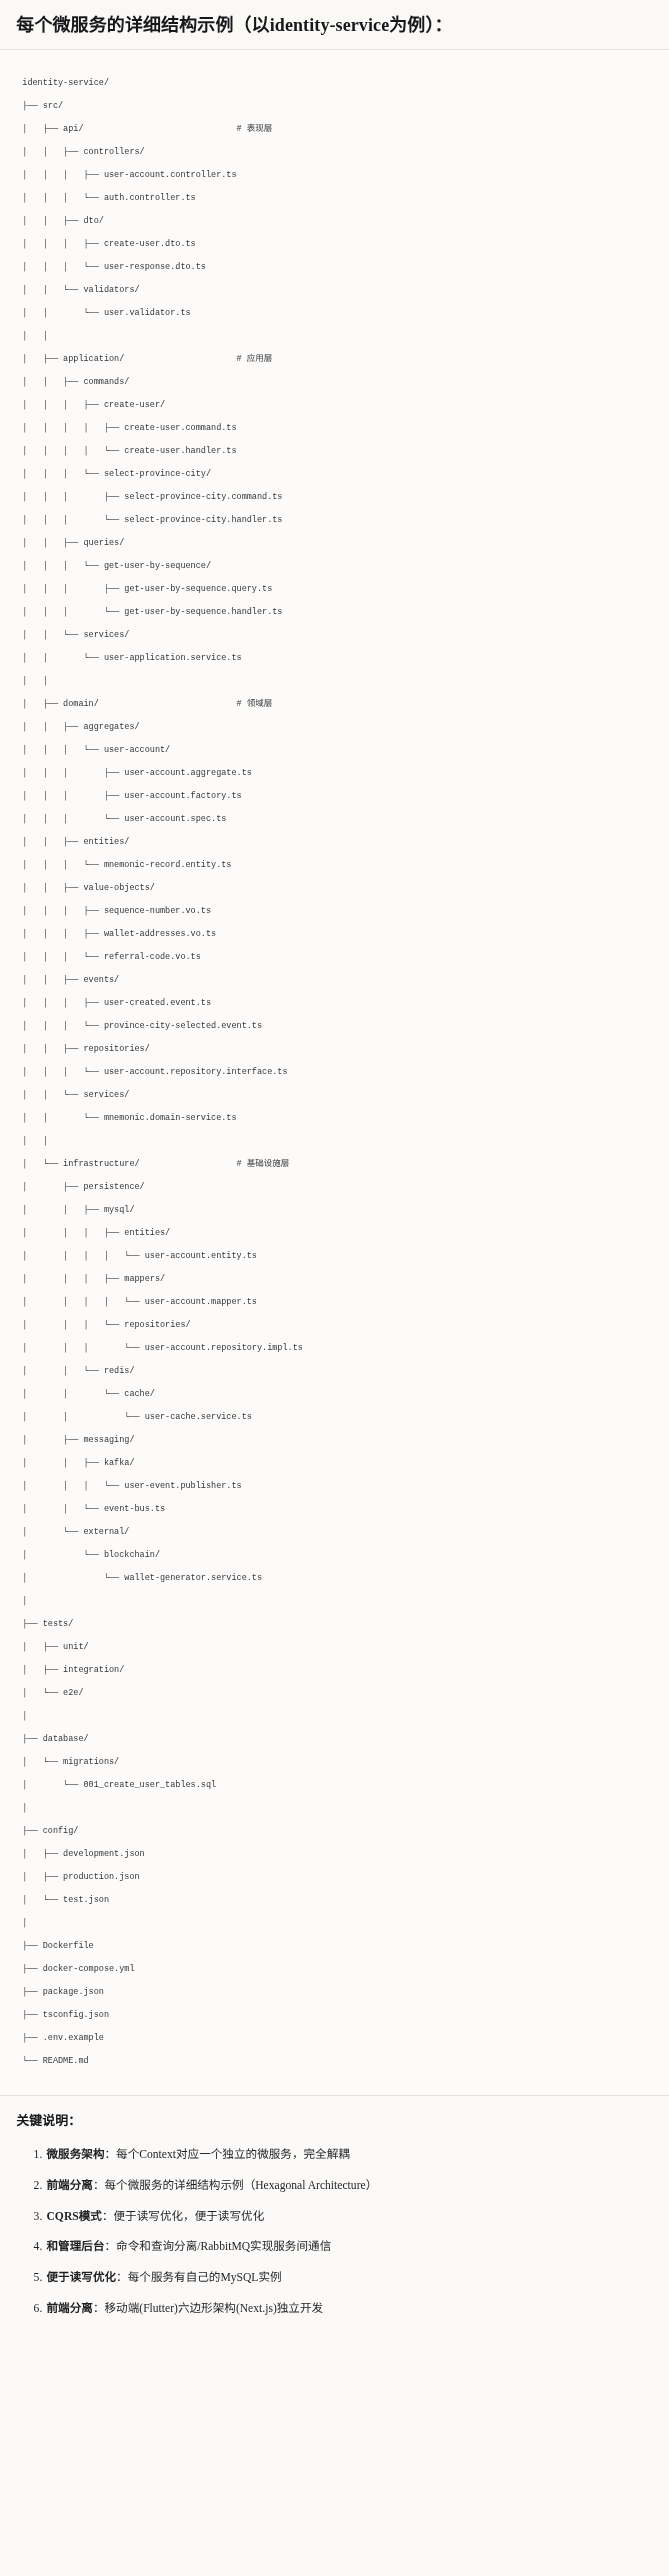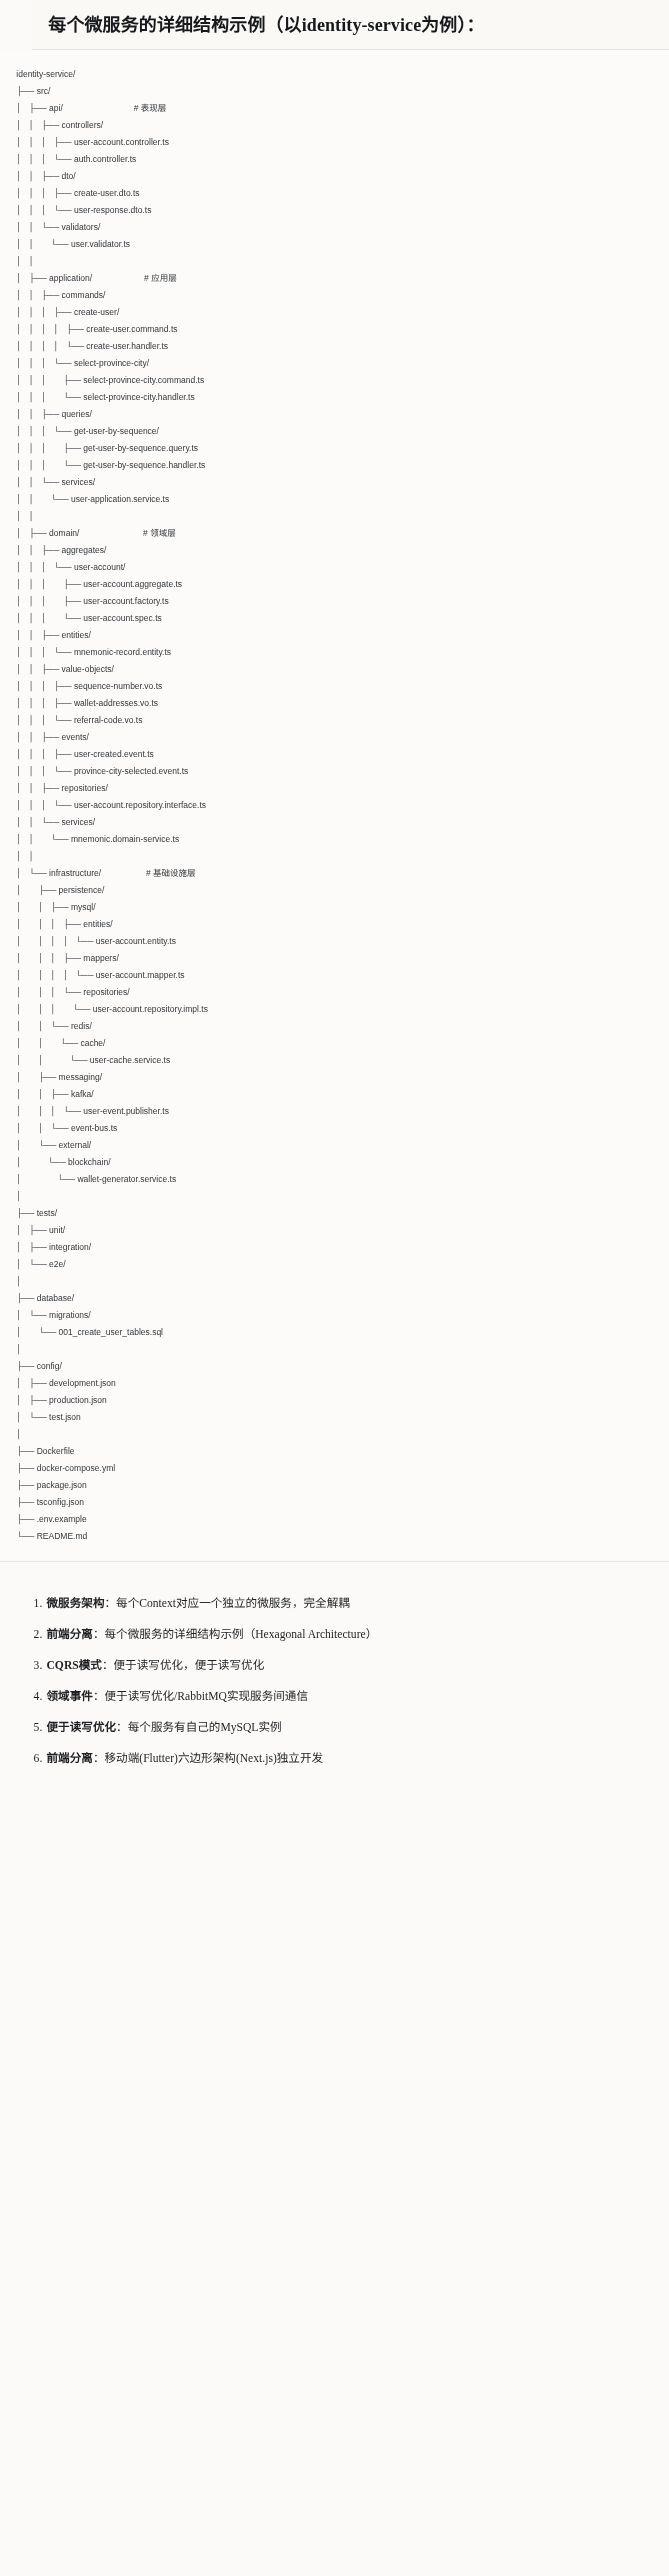--- a/index.html
+++ b/index.html
@@ -18,45 +18,44 @@
   .page {
     width: 669px;
     box-sizing: border-box;
   }
 
   
   .doc-header {
     padding: 13.8px 16.3px 12.5px 16.3px;
     background: #faf9f6;
     border-bottom: 0.6px solid #e6e4df;
-    margin-left: 32px;
   }
   .doc-title {
     font-family: "Liberation Serif", "DejaVu Serif", serif;
     font-weight: bold;
     font-size: 18px;
     line-height: 1.25;
     letter-spacing: 0.1px;
     color: #16181c;
     margin: 0;
     white-space: nowrap;
   }
 
   
   .tree-block {
     background: #fcfbf9;
     padding: 16.3px 16.3px 16.3px 16.3px;
     box-sizing: border-box;
     border-bottom: 0.6px solid #e6e4df;
   }
   .tree-pre {
-    margin: 0;
-    font-family: Liberation Sans, sans-serif;
+    margin: 6px;
+    font-family: Liberation Mono, monospace;
     font-size: 8.5px;
-    line-height: 17px;
+    line-height: 23px;
     color: #33363b;
     white-space: pre;
     tab-size: 4;
   }
 
   
   .notes {
     padding: 16.3px 16.3px 8.8px 16.3px;
     background: #fbfaf8;
   }
@@ -199,32 +198,33 @@
 │
 ├── Dockerfile
 ├── docker-compose.yml
 ├── package.json
 ├── tsconfig.json
 ├── .env.example
 └── README.md</pre>
   </section>
 
   <section class="notes">
+    <h2 class="notes-title">关键说明：</h2>
     <ol class="notes-list">
       <li>
         <span class="nterm">微服务架构</span><span class="nsep">：</span><span class="ndesc">每个Context对应一个独立的微服务，完全解耦</span>
       </li>
       <li>
         <span class="nterm">前端分离</span><span class="nsep">：</span><span class="ndesc">每个微服务的详细结构示例（Hexagonal Architecture）</span>
       </li>
       <li>
         <span class="nterm">CQRS模式</span><span class="nsep">：</span><span class="ndesc">便于读写优化，便于读写优化</span>
       </li>
       <li>
-        <span class="nterm">领域事件</span><span class="nsep">：</span><span class="ndesc">便于读写优化/RabbitMQ实现服务间通信</span>
+        <span class="nterm">和管理后台</span><span class="nsep">：</span><span class="ndesc">命令和查询分离/RabbitMQ实现服务间通信</span>
       </li>
       <li>
         <span class="nterm">便于读写优化</span><span class="nsep">：</span><span class="ndesc">每个服务有自己的MySQL实例</span>
       </li>
       <li>
         <span class="nterm">前端分离</span><span class="nsep">：</span><span class="ndesc">移动端(Flutter)六边形架构(Next.js)独立开发</span>
       </li>
     </ol>
   </section>
 

